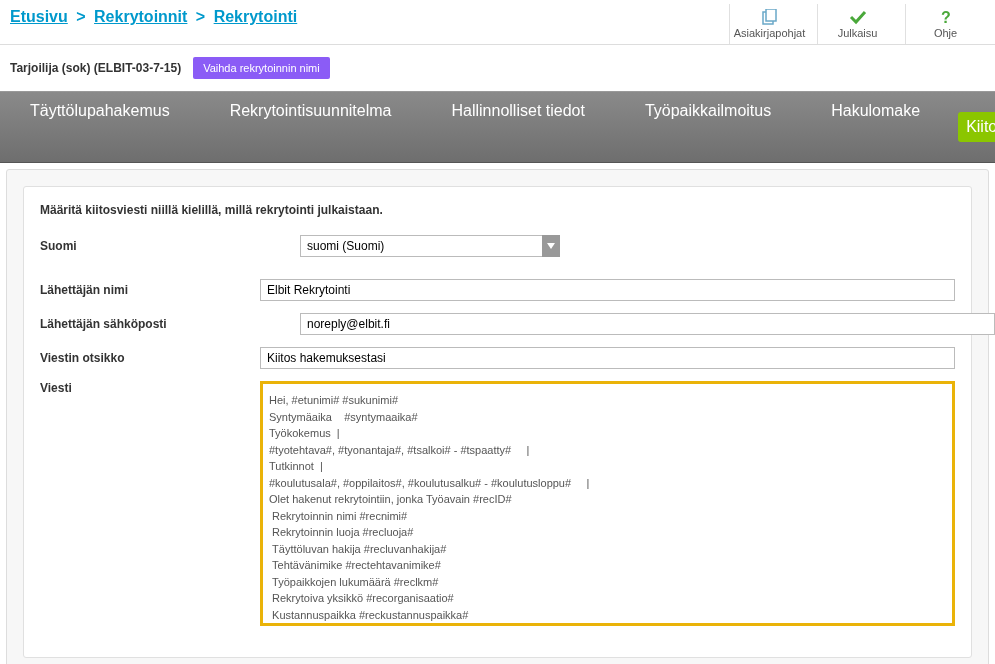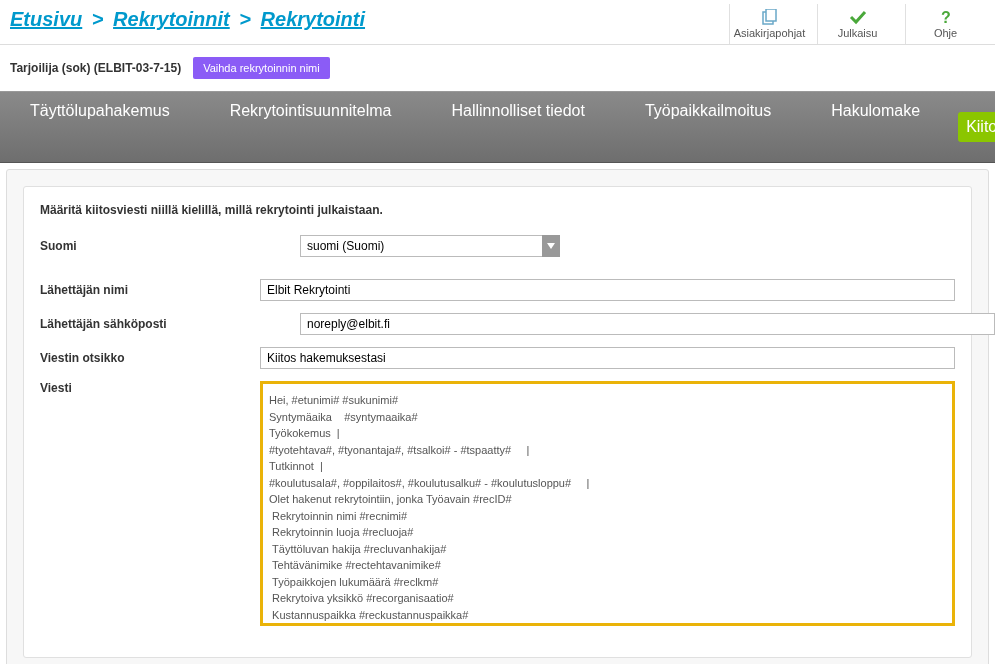--- a/index.html
+++ b/index.html
@@ -1,18 +1,18 @@
 <!DOCTYPE html>
 <html><head>
 <meta charset="utf-8">
 <style>
 * { box-sizing: border-box; margin: 0; padding: 0; }
 body { font-family: Arial, sans-serif; font-size: 12px; background: #fff; color: #333; width: 995px; }
 .topbar { display: flex; align-items: flex-start; justify-content: space-between; padding: 4px 10px 0 10px; border-bottom: 1px solid #ddd; }
-.breadcrumb { padding-top: 4px; font-size: 20px; font-weight: bold; font-style: italic; }
+.breadcrumb { padding-top: 4px; font-size: 16px; font-weight: bold; }
 .breadcrumb a { color: #0099cc; text-decoration: underline; }
 .breadcrumb .sep { color: #0099cc; margin: 0 4px; }
 .actions { display: flex; gap: 8px; }
 .action-btn { display: flex; flex-direction: column; align-items: center; justify-content: center; width: 80px; height: 40px; border-left: 1px solid #e0e0e0; cursor: pointer; font-size: 11px; color: #555; }
 .action-btn svg { margin-bottom: 2px; }
 .titlebar { display: flex; align-items: center; gap: 12px; padding: 12px 10px; }
 .titlebar h1 { font-size: 12px; font-weight: bold; color: #333; }
 .btn-blue { background: #8b5cf6; color: #fff; border: none; padding: 5px 10px; border-radius: 2px; font-size: 11px; cursor: pointer; }
 .tabs { display: flex; background: linear-gradient(#8a8a8a, #6e6e6e); border-top: 1px solid #999; border-bottom: 1px solid #555; }
 .tab { flex: 0 0 auto; padding: 10px 30px; color: #fff; font-size: 16px; cursor: pointer; }

